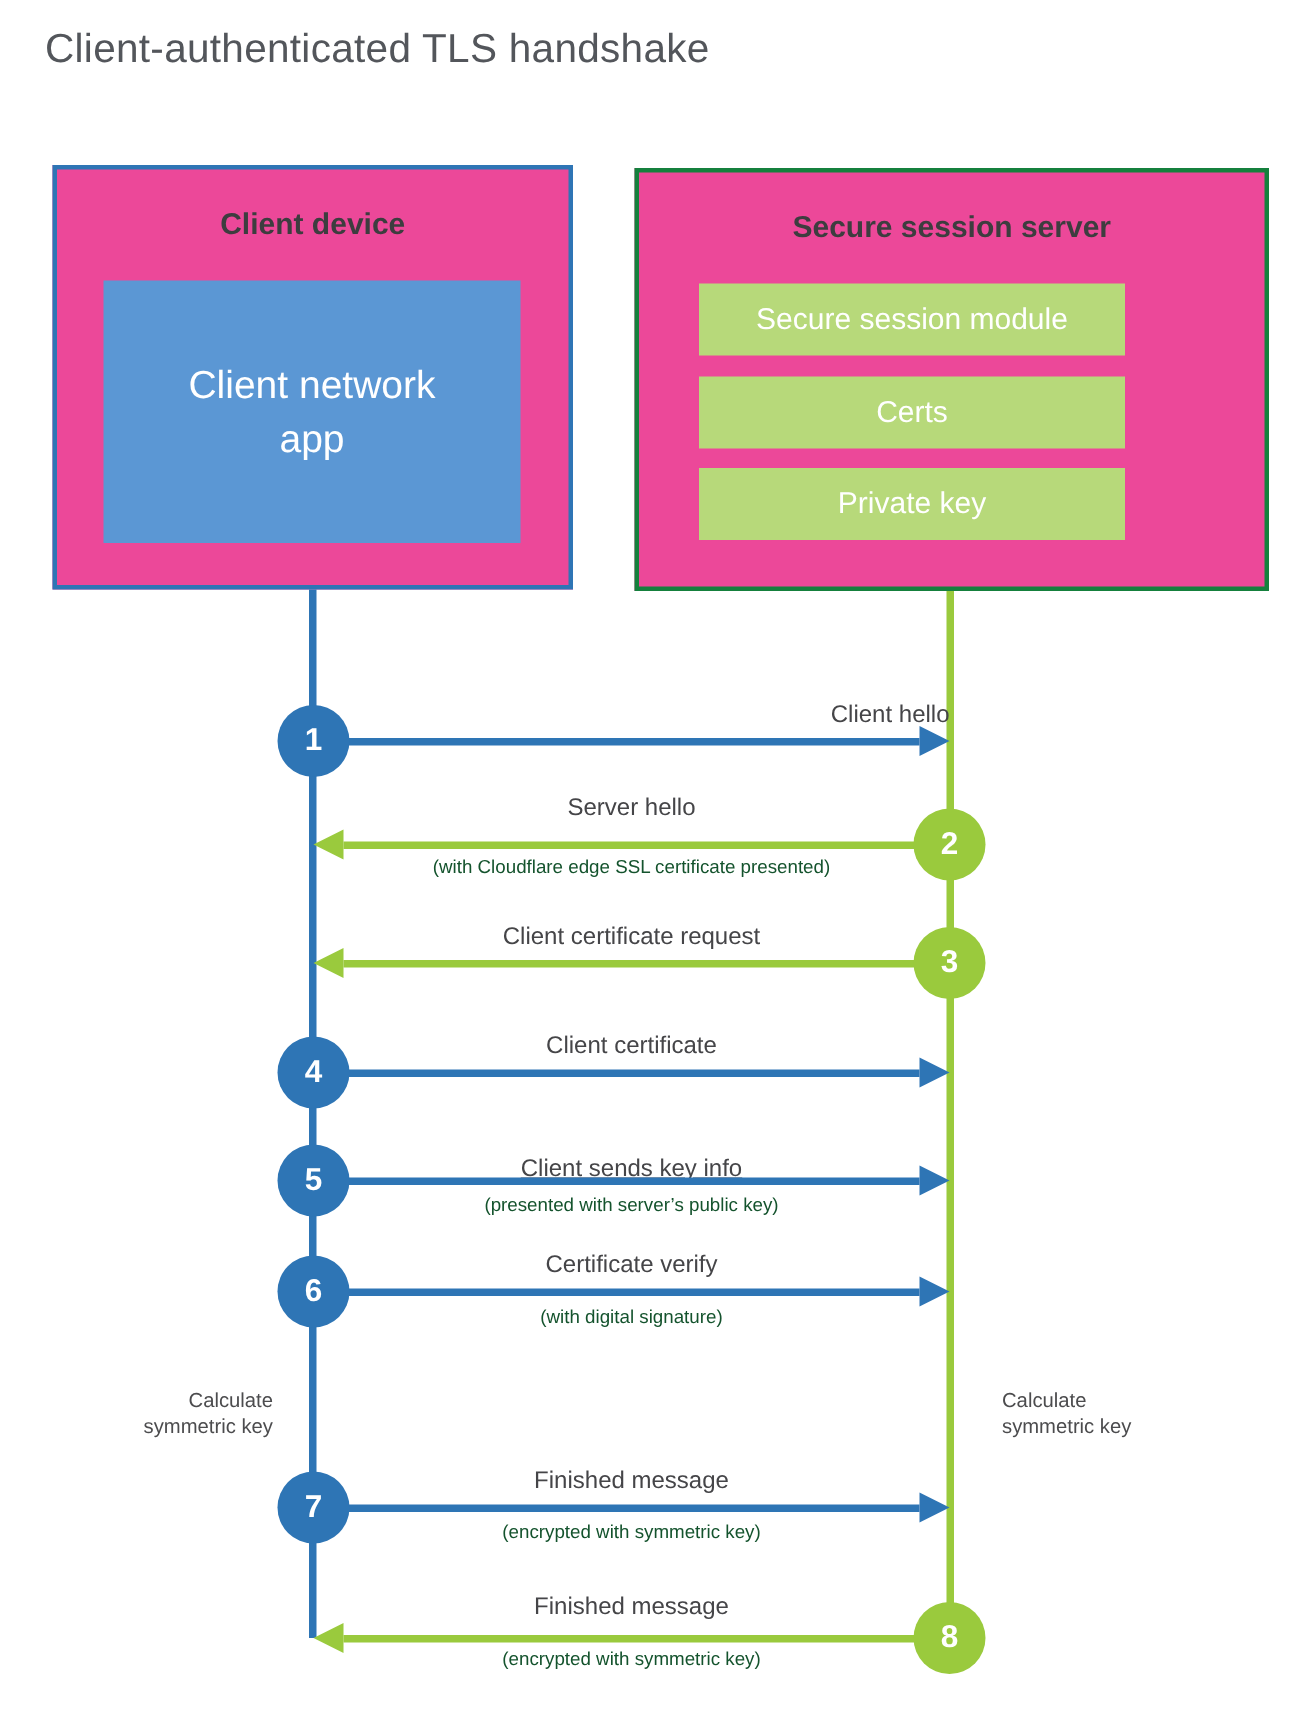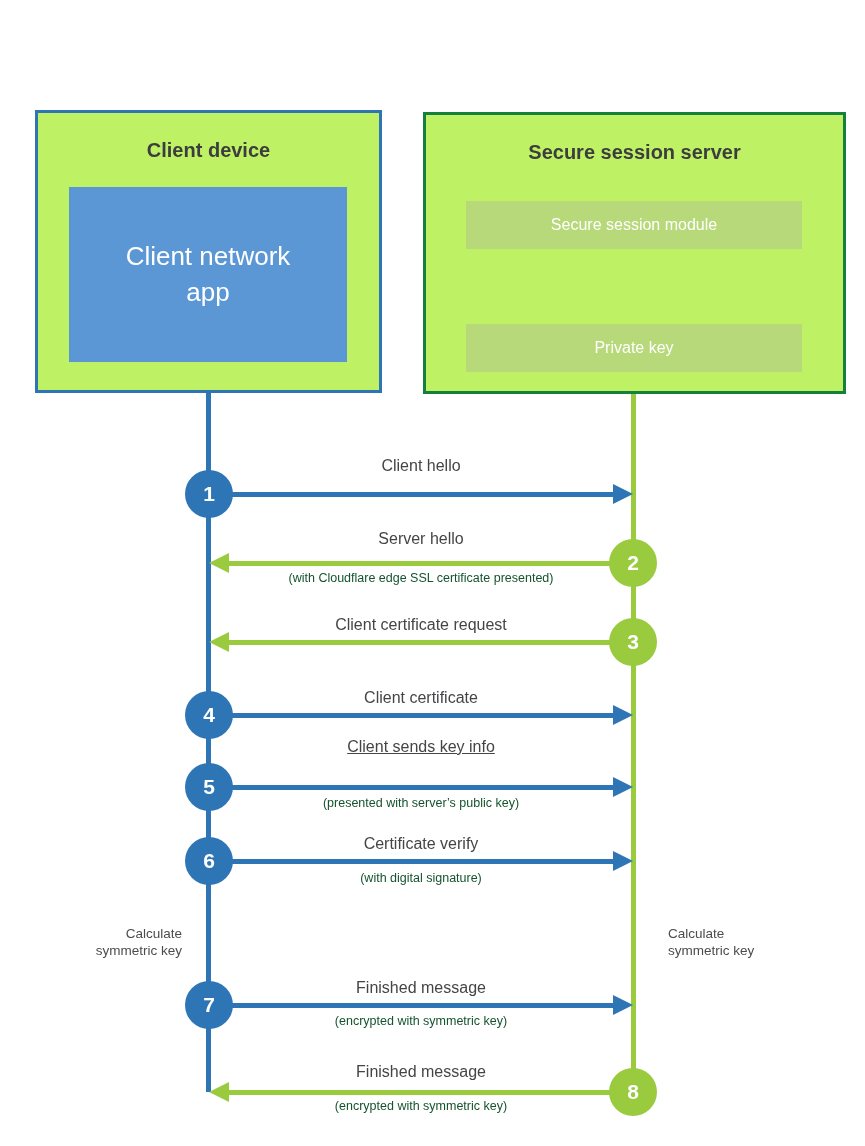--- a/index.html
+++ b/index.html
@@ -10,38 +10,38 @@
     font-family:"Liberation Sans","DejaVu Sans",sans-serif;
     overflow:hidden;
   }
   .abs{position:absolute;}
   #page-title{
     left:30px;top:17px;
     font-size:27px;font-weight:300;letter-spacing:0.2px;
     color:#53565b;
   }
   
-  .outer-box{background:#bef264;box-sizing:border-box;}
+  .outer-box{background:#ec4899;box-sizing:border-box;}
   #client-box{left:35px;top:110px;width:347px;height:283px;border:3px solid #2e75b5;}
   #server-box{left:423px;top:112px;width:423px;height:282px;border:3px solid #15803d;}
   .box-title{
     left:0;top:26px;width:100%;
     text-align:center;font-size:20px;font-weight:bold;color:#3d3d3f;
   }
   #client-app-box{
     left:31px;top:74px;width:278px;height:175px;
     background:#5b97d4;
     display:flex;align-items:center;justify-content:center;
     color:#ffffff;font-size:26px;text-align:center;white-space:pre-line;line-height:1.35;
   }
   .server-bar{
-    left:40px;width:336px;height:48px;
+    left:40px;width:284px;height:48px;
     background:#b7d97a;
     display:flex;align-items:center;justify-content:center;
-    color:#ffffff;font-size:16px;margin-top:12px;
+    color:#ffffff;font-size:20px;
   }
   
   .lifeline{width:5px;}
   #client-lifeline{left:206px;top:393px;height:699px;background:#2e75b5;}
   #server-lifeline{left:631px;top:394px;height:698px;background:#9aca3d;}
   
   .step-circle{
     width:48px;height:48px;border-radius:50%;
     display:flex;align-items:center;justify-content:center;
     color:#ffffff;font-size:21px;font-weight:bold;
@@ -69,58 +69,60 @@
   }
   #decrypt-note{left:657px;top:751px;width:175px;text-align:left;}
   #calc-left{left:22px;top:925px;width:160px;text-align:right;}
   #calc-right{left:668px;top:925px;width:160px;text-align:left;}
 </style>
 </head>
 <body>
 
 <div id="canvas">
 
+  <div class="abs" id="page-title">Client-authenticated TLS handshake</div>
 
   <div class="abs outer-box" id="client-box">
     <div class="abs box-title">Client device</div>
     <div class="abs" id="client-app-box">Client network
 app</div>
   </div>
 
   <div class="abs outer-box" id="server-box">
     <div class="abs box-title">Secure session server</div>
     <div class="abs server-bar" style="top:74px">Secure session module</div>
+    <div class="abs server-bar" style="top:136px">Certs</div>
     <div class="abs server-bar" style="top:197px">Private key</div>
   </div>
 
   <div class="abs lifeline" id="client-lifeline"></div>
   <div class="abs lifeline" id="server-lifeline"></div>
 
   <div id="steps-layer">
       <div class="abs arrow-line blue" style="left: 209px; top: 492px; width: 404px;"></div>
       <div class="abs arrow-head right blue" style="left: 613px; top: 484px;"></div>
       <div class="abs step-circle blue" style="left: 185px; top: 470px;">1</div>
-      <div class="abs step-label" style="top: 457px;">Client hello</div>
+      <div class="abs step-label" style="top: 468px; text-align: right;">Client hello</div>
       <div class="abs arrow-line green" style="left: 229px; top: 561px; width: 404px;"></div>
       <div class="abs arrow-head left green" style="left: 209px; top: 553px;"></div>
       <div class="abs step-circle green" style="left: 609px; top: 539px;">2</div>
       <div class="abs step-label" style="top: 530px;">Server hello</div>
       <div class="abs step-sublabel" style="top: 571px;">(with Cloudflare edge SSL certificate presented)</div>
       <div class="abs arrow-line green" style="left: 229px; top: 640px; width: 404px;"></div>
       <div class="abs arrow-head left green" style="left: 209px; top: 632px;"></div>
       <div class="abs step-circle green" style="left: 609px; top: 618px;">3</div>
       <div class="abs step-label" style="top: 616px;">Client certificate request</div>
       <div class="abs arrow-line blue" style="left: 209px; top: 713px; width: 404px;"></div>
       <div class="abs arrow-head right blue" style="left: 613px; top: 705px;"></div>
       <div class="abs step-circle blue" style="left: 185px; top: 691px;">4</div>
       <div class="abs step-label" style="top: 689px;">Client certificate</div>
       <div class="abs arrow-line blue" style="left: 209px; top: 785px; width: 404px;"></div>
       <div class="abs arrow-head right blue" style="left: 613px; top: 777px;"></div>
       <div class="abs step-circle blue" style="left: 185px; top: 763px;">5</div>
-      <div class="abs step-label" style="top: 738px; text-decoration: underline;">Client sends key info</div>
+      <div class="abs step-label" style="top: 771px; text-decoration: underline;">Client sends key info</div>
       <div class="abs step-sublabel" style="top: 796px;">(presented with server’s public key)</div>
       <div class="abs arrow-line blue" style="left: 209px; top: 859px; width: 404px;"></div>
       <div class="abs arrow-head right blue" style="left: 613px; top: 851px;"></div>
       <div class="abs step-circle blue" style="left: 185px; top: 837px;">6</div>
       <div class="abs step-label" style="top: 835px;">Certificate verify</div>
       <div class="abs step-sublabel" style="top: 871px;">(with digital signature)</div>
       <div class="abs arrow-line blue" style="left: 209px; top: 1003px; width: 404px;"></div>
       <div class="abs arrow-head right blue" style="left: 613px; top: 995px;"></div>
       <div class="abs step-circle blue" style="left: 185px; top: 981px;">7</div>
       <div class="abs step-label" style="top: 979px;">Finished message</div>

